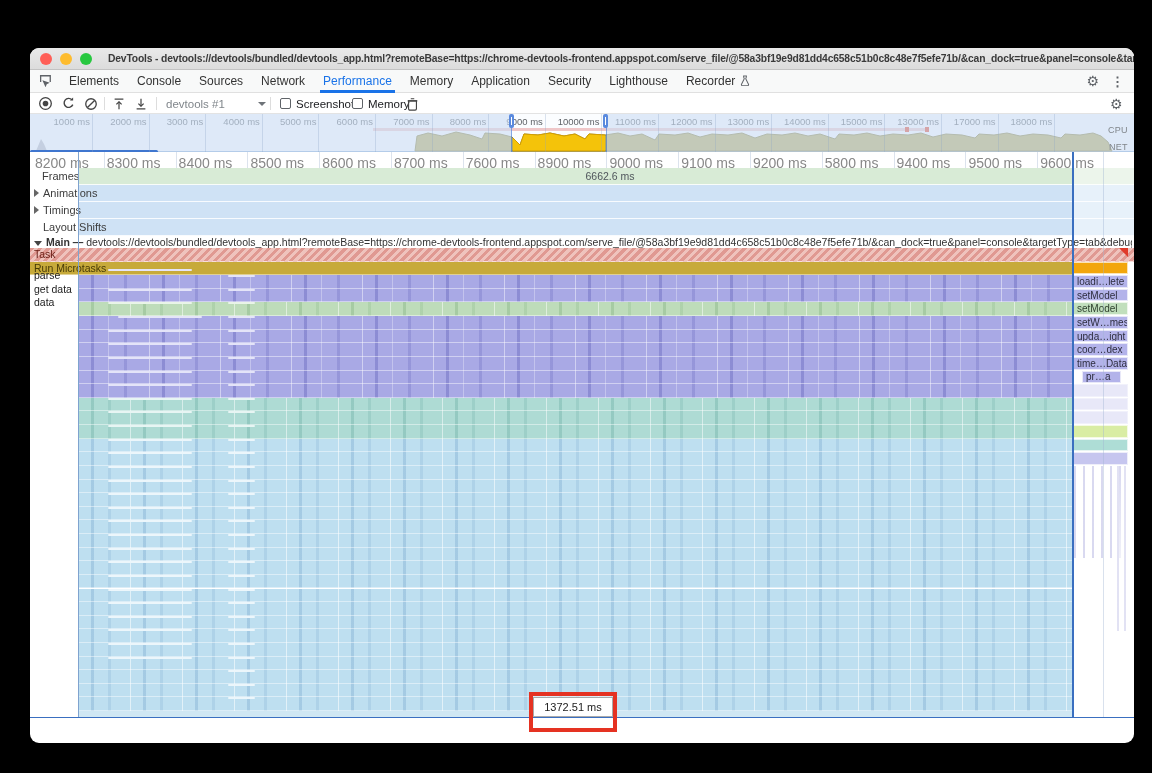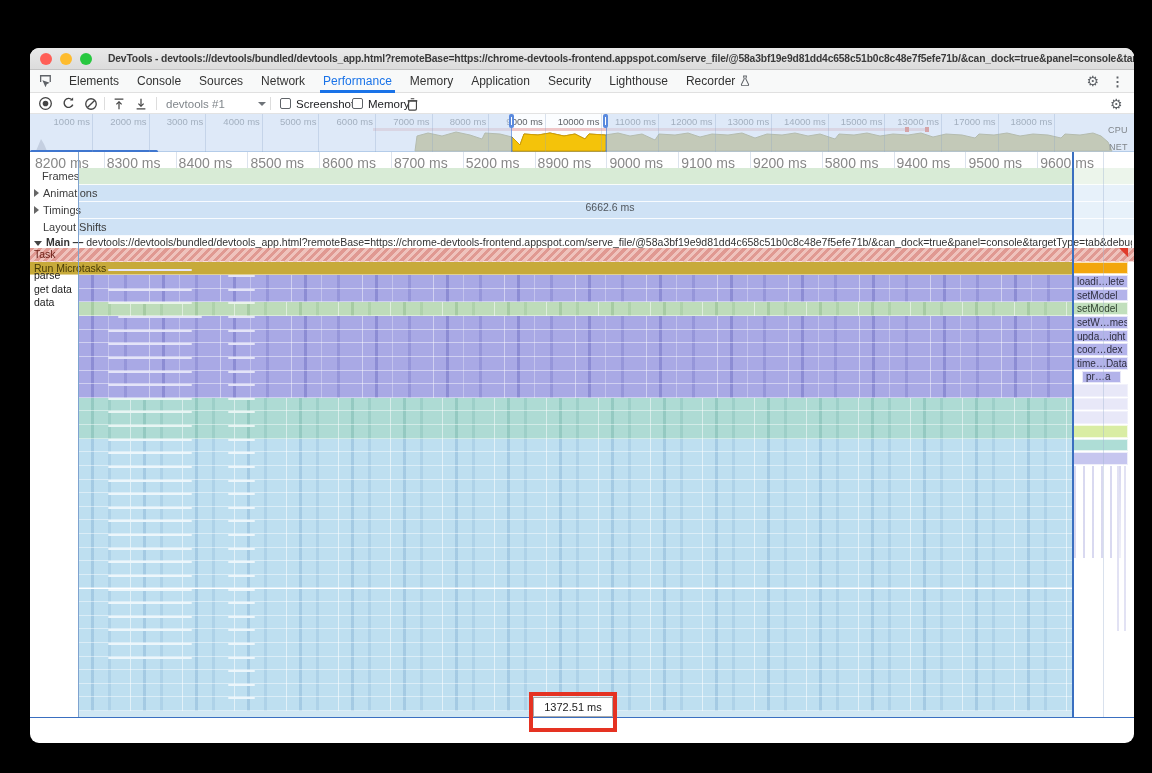--- a/index.html
+++ b/index.html
@@ -44,21 +44,21 @@
   .mini-scroll{position:absolute;left:0;top:36px;width:128px;height:3px;background:#3f76cf;border-radius:2px;}
   
   .flame-ruler{position:absolute;left:0;top:104px;width:100%;height:16px;background:#fff;}
   .fr-label{position:absolute;top:3px;font-size:14px;color:#888;white-space:nowrap;}
   .band-grid{position:absolute;top:104px;height:84px;width:1px;background:rgba(130,155,190,0.28);}
   .trackrow{position:absolute;left:48px;width:1056px;border-bottom:1px solid rgba(255,255,255,0.85);}
   .track-label{position:absolute;font-size:11px;color:#3c3c3c;white-space:nowrap;}
   .tri-right{display:inline-block;width:0;height:0;border-top:4px solid transparent;border-bottom:4px solid transparent;border-left:5px solid #666;margin-right:4px;}
   .tri-down{display:inline-block;width:0;height:0;border-left:4px solid transparent;border-right:4px solid transparent;border-top:5px solid #444;margin-right:4px;}
   .right-lighten{position:absolute;left:1042px;top:120px;width:62px;height:68px;background:rgba(255,255,255,0.5);}
-  .frames-duration{position:absolute;left:545px;top:122px;width:70px;text-align:center;font-size:10.5px;color:#50565c;margin-top:31px;}
+  .frames-duration{position:absolute;left:545px;top:122px;width:70px;text-align:center;font-size:10.5px;color:#50565c;}
   .main-header{position:absolute;left:4px;top:188px;width:1098px;height:12px;font-size:10.5px;color:#333;white-space:nowrap;overflow:hidden;}
   .main-header b{font-weight:700;}
   
   .row{position:absolute;height:13.62px;border-bottom:1px solid rgba(255,255,255,0.45);}
   .bg-task{background:repeating-linear-gradient(135deg,#e09992 0 3px,#efc3bd 3px 6px);}
   .bg-micro{background:#c7aa3a;}
   .bg-purple{background:#a9a9e5;background-image:repeating-linear-gradient(90deg,rgba(255,255,255,.45) 0 1px,transparent 1px 13px,rgba(105,105,190,.45) 13px 16px,transparent 16px 30px,rgba(255,255,255,.3) 30px 31px,transparent 31px 46px,rgba(105,105,190,.3) 46px 49px,transparent 49px 71px);}
   .bg-green{background:#bedcba;background-image:repeating-linear-gradient(90deg,rgba(255,255,255,.5) 0 1px,transparent 1px 13px,rgba(120,170,120,.35) 13px 16px,transparent 16px 30px,rgba(120,170,120,.22) 30px 33px,transparent 33px 52px);}
   .bg-teal{background:#aedbd4;background-image:repeating-linear-gradient(90deg,rgba(255,255,255,.5) 0 1px,transparent 1px 13px,rgba(90,160,150,.3) 13px 16px,transparent 16px 30px,rgba(90,160,150,.2) 30px 33px,transparent 33px 52px);}
   .bg-blue{background:#bedff0;background-image:repeating-linear-gradient(90deg,rgba(255,255,255,.55) 0 1px,transparent 1px 13px,rgba(110,160,200,.32) 13px 16px,transparent 16px 30px,rgba(110,160,200,.2) 30px 33px,transparent 33px 52px);}
@@ -257,21 +257,21 @@
       </div>
 
     <div class="flame-ruler"></div>
     <div id="fr-labels" style="position: absolute; left: 0px; top: 0px; width: 100%;">
         <div class="fr-label" style="left: 5px; top: 107px; position: absolute;">8200 ms</div>
         <div class="fr-label" style="left: 76.8px; top: 107px; position: absolute;">8300 ms</div>
         <div class="fr-label" style="left: 148.6px; top: 107px; position: absolute;">8400 ms</div>
         <div class="fr-label" style="left: 220.4px; top: 107px; position: absolute;">8500 ms</div>
         <div class="fr-label" style="left: 292.2px; top: 107px; position: absolute;">8600 ms</div>
         <div class="fr-label" style="left: 364px; top: 107px; position: absolute;">8700 ms</div>
-        <div class="fr-label" style="left: 435.8px; top: 107px; position: absolute;">5200 ms</div>
+        <div class="fr-label" style="left: 435.8px; top: 107px; position: absolute;">7600 ms</div>
         <div class="fr-label" style="left: 507.6px; top: 107px; position: absolute;">8900 ms</div>
         <div class="fr-label" style="left: 579.4px; top: 107px; position: absolute;">9000 ms</div>
         <div class="fr-label" style="left: 651.2px; top: 107px; position: absolute;">9100 ms</div>
         <div class="fr-label" style="left: 723px; top: 107px; position: absolute;">9200 ms</div>
         <div class="fr-label" style="left: 794.8px; top: 107px; position: absolute;">5800 ms</div>
         <div class="fr-label" style="left: 866.6px; top: 107px; position: absolute;">9400 ms</div>
         <div class="fr-label" style="left: 938.4px; top: 107px; position: absolute;">9500 ms</div>
         <div class="fr-label" style="left: 1010.2px; top: 107px; position: absolute;">9600 ms</div>
       </div>
     <div id="band-grids">

